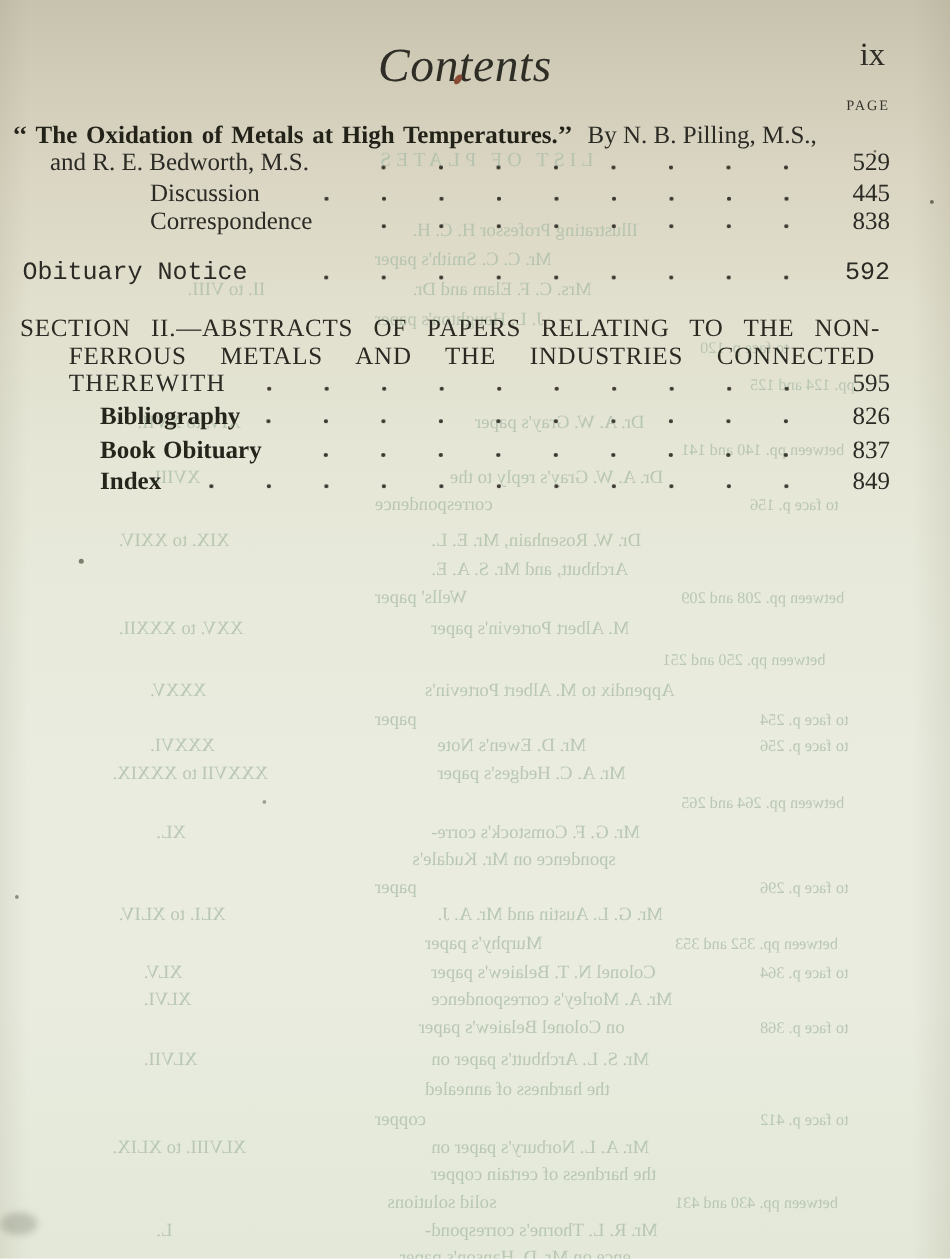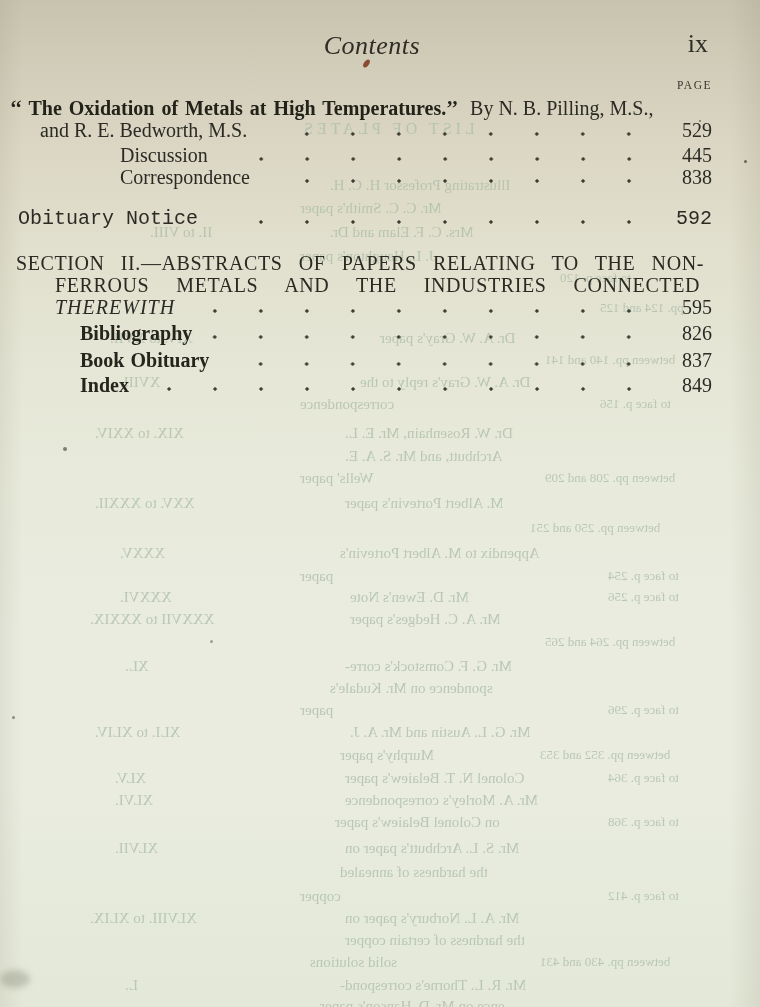--- a/index.html
+++ b/index.html
@@ -14,38 +14,38 @@
         #c8c3ae 0%, #d0ccb8 6%, #dad6c3 14%, #e1dfcd 24%,
         #e5e6d6 36%, #e8eadb 48%, #e9ecdf 62%, #e9ecdf 78%,
         #e6eadb 90%, #e4e8d8 100%);
   }
   .layer{position:absolute; inset:0;}
   #ghost{z-index:1;}
   #content{z-index:2;}
   
   .page-title{
     position:absolute; top:31px; left:0; right:16px; text-align:center;
-    font-style:italic; font-size:26px; letter-spacing:0.5px; color:#2e2d26;
+    font-style:italic; font-size:38px; letter-spacing:0.5px; color:#2e2d26;
   }
   .folio{position:absolute; top:29px; right:52px; font-size:26px; color:#2e2d26;}
   .col-label{position:absolute; top:79px; right:48px; font-size:11.5px; letter-spacing:1.5px; color:#37352d;}
   .row{position:absolute; right:48px; display:flex; align-items:flex-start; font-size:20px; white-space:nowrap;}
   .row .label{white-space:nowrap;}
   .row .pg{width:48px; text-align:right; font-size:20px;}
   .leader{
     flex:1; height:6px; align-self:flex-end; margin:0 12px 5px 20px;
     background-image:radial-gradient(circle, rgba(43,40,33,0.9) 1.45px, rgba(43,40,33,0) 1.8px);
     background-size:46px 6px; background-repeat:repeat-x; background-position:right bottom;
   }
   .title-line{position:absolute; left:10px; top:97px; font-size:20px; white-space:nowrap;}
   .title-line .b{font-weight:bold; color:#232219; word-spacing:2px;}
   .title-line .r{margin-left:12px;}
   .caps{position:absolute; font-size:20px; letter-spacing:0.6px; color:#2b2a22;
         text-align:justify; text-align-last:justify;}
-  .caps-label{letter-spacing:1px;font-style:italic;}
+  .caps-label{letter-spacing:1px;}
   .bold-label{font-weight:bold; color:#26251c; word-spacing:1px;}
   
   .ghost-line{
     position:absolute; transform:scaleX(-1); white-space:nowrap;
     font-size:15px; color:#aebfaa; opacity:0.8; filter:blur(0.5px);
   }
   .speck{position:absolute; z-index:3;}
 </style>
 </head>
 <body>

